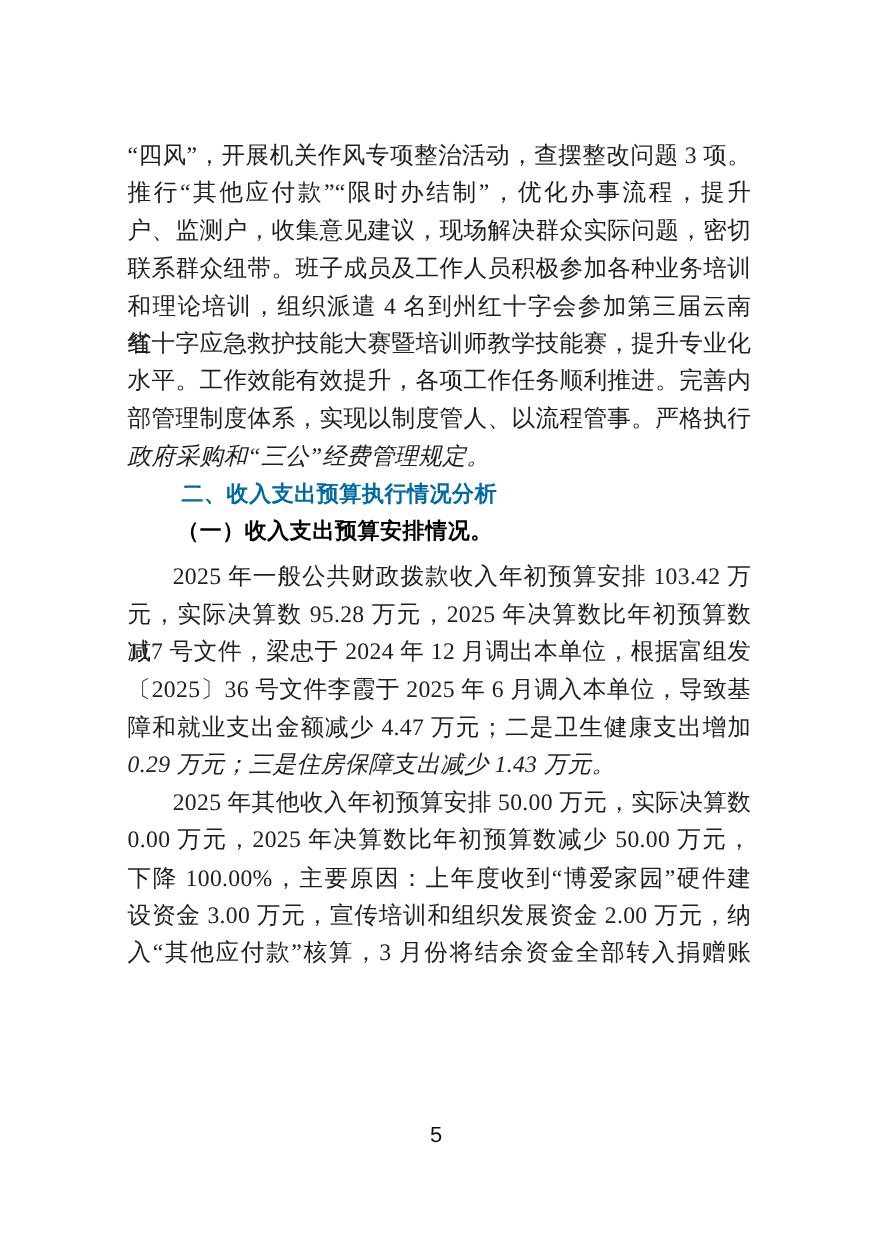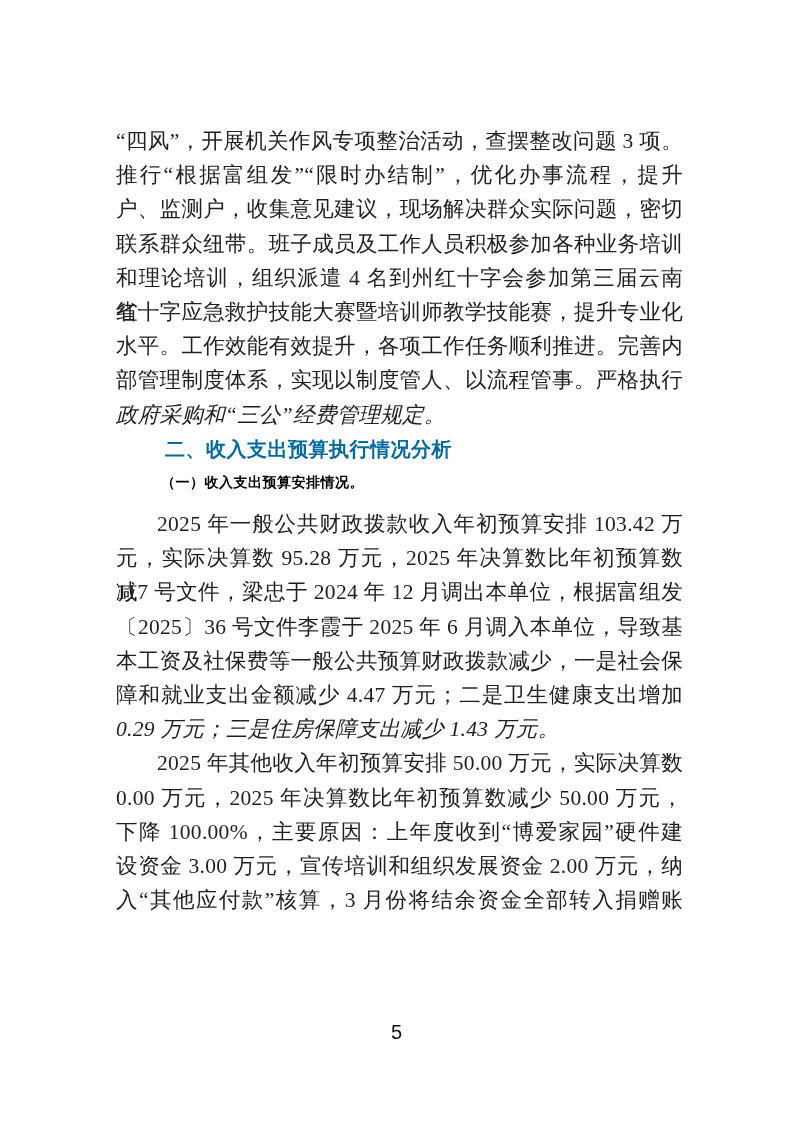--- a/index.html
+++ b/index.html
@@ -44,21 +44,21 @@
     font-size: 20px;
     line-height: 34.2px;
     height: 34.2px;
     color: #0369a1;
     text-indent: 49px;
     letter-spacing: 0.5px;
   }
   .subsection-heading {
     font-family: "Liberation Serif", "DejaVu Serif", serif;
     font-weight: bold;
-    font-size: 14px;
+    font-size: 20px;
     line-height: 34.2px;
     height: 34.2px;
     margin-bottom: 7px;
     color: #000000;
     text-indent: 45px;
     letter-spacing: 0.5px;
   }
   .page-number {
     position: absolute;
     left: 0;
@@ -72,39 +72,38 @@
   }
 </style>
 </head>
 <body>
 
 <div class="page">
   <div class="content">
 
     <div>
       <div class="line">“四风”，开展机关作风专项整治活动，查摆整改问题 3 项。</div>
-      <div class="line">推行“根据富组发”“限时办结制”，优化办事流程，提升</div>
+      <div class="line">推行“其他应付款”“限时办结制”，优化办事流程，提升</div>
       <div class="line">户、监测户，收集意见建议，现场解决群众实际问题，密切</div>
       <div class="line">联系群众纽带。班子成员及工作人员积极参加各种业务培训</div>
       <div class="line">和理论培训，组织派遣 4 名到州红十字会参加第三届云南省</div>
       <div class="line">红十字应急救护技能大赛暨培训师教学技能赛，提升专业化</div>
       <div class="line">水平。工作效能有效提升，各项工作任务顺利推进。完善内</div>
       <div class="line">部管理制度体系，实现以制度管人、以流程管事。严格执行</div>
       <div class="line end">政府采购和“三公”经费管理规定。</div>
     </div>
 
     <div class="section-heading">二、收入支出预算执行情况分析</div>
     <div class="subsection-heading">（一）收入支出预算安排情况。</div>
 
     <div>
       <div class="line indent">2025 年一般公共财政拨款收入年初预算安排 103.42 万</div>
       <div class="line">元，实际决算数 95.28 万元，2025 年决算数比年初预算数减</div>
       <div class="line">117 号文件，梁忠于 2024 年 12 月调出本单位，根据富组发</div>
       <div class="line">〔2025〕36 号文件李霞于 2025 年 6 月调入本单位，导致基</div>
-      <div class="line">本工资及社保费等一般公共预算财政拨款减少，一是社会保</div>
       <div class="line">障和就业支出金额减少 4.47 万元；二是卫生健康支出增加</div>
       <div class="line end">0.29 万元；三是住房保障支出减少 1.43 万元。</div>
     </div>
 
     <div>
       <div class="line indent">2025 年其他收入年初预算安排 50.00 万元，实际决算数</div>
       <div class="line">0.00 万元，2025 年决算数比年初预算数减少 50.00 万元，</div>
       <div class="line">下降 100.00%，主要原因：上年度收到“博爱家园”硬件建</div>
       <div class="line">设资金 3.00 万元，宣传培训和组织发展资金 2.00 万元，纳</div>
       <div class="line">入“其他应付款”核算，3 月份将结余资金全部转入捐赠账</div>

